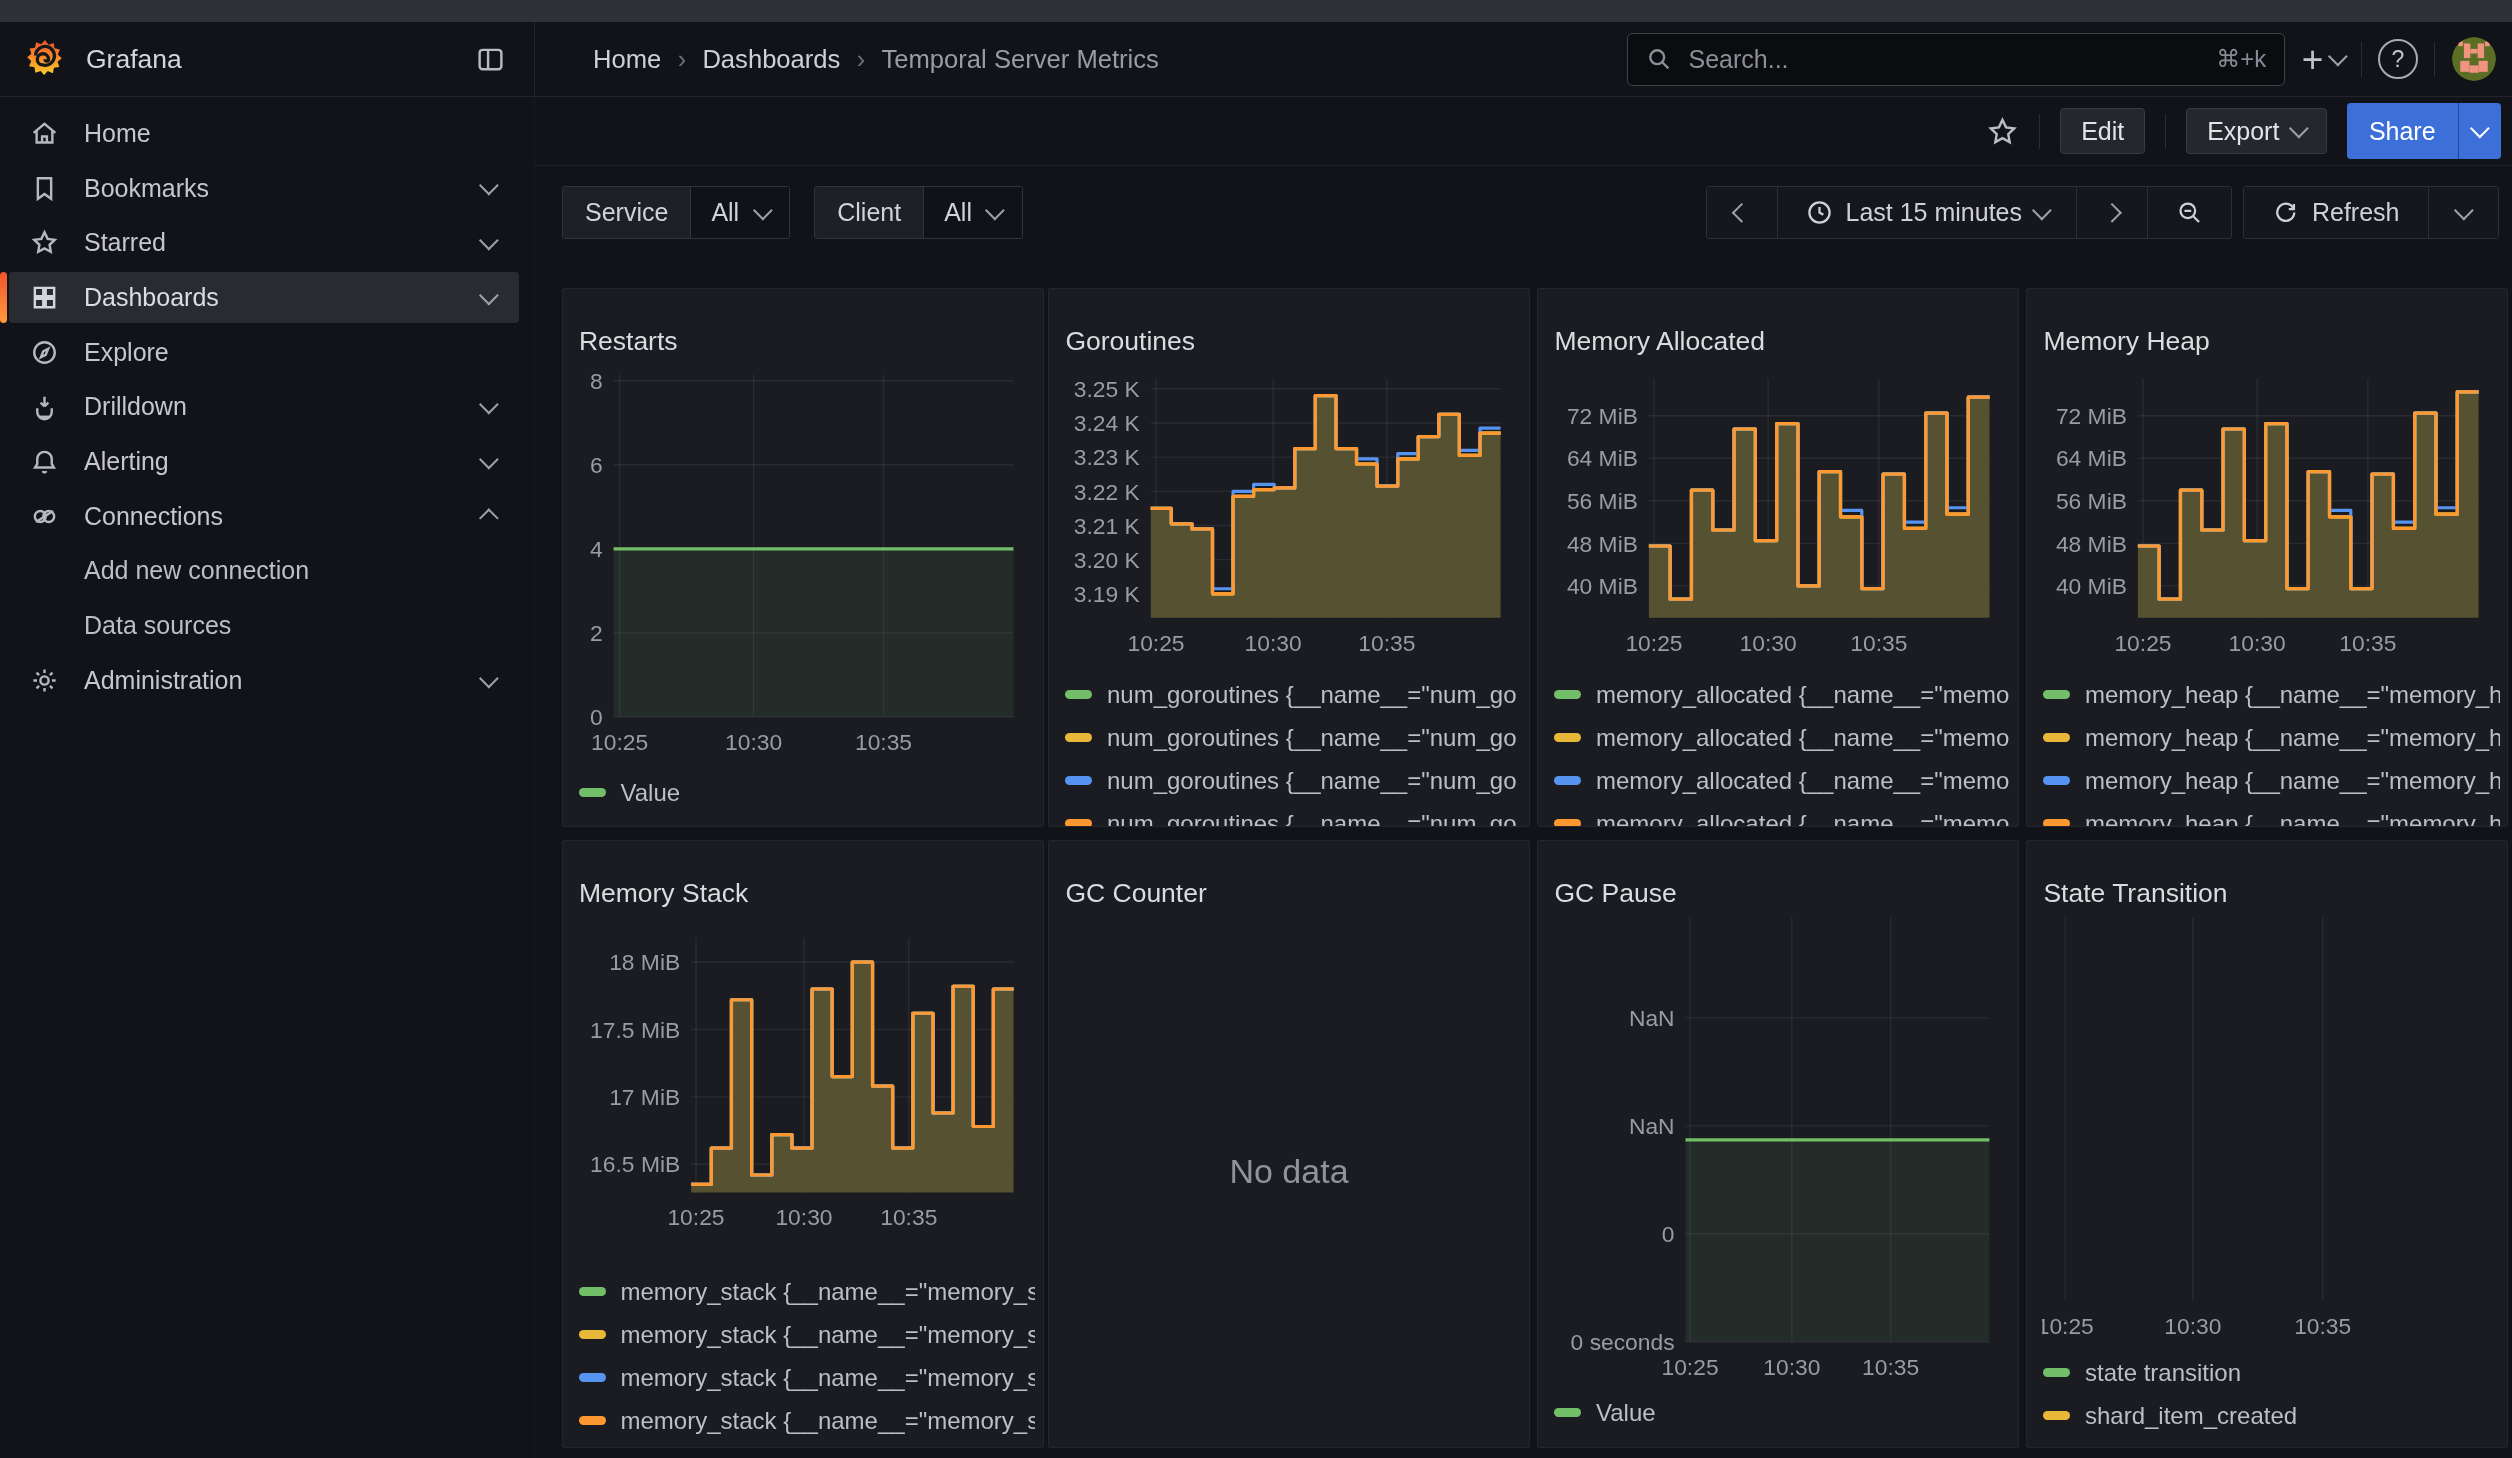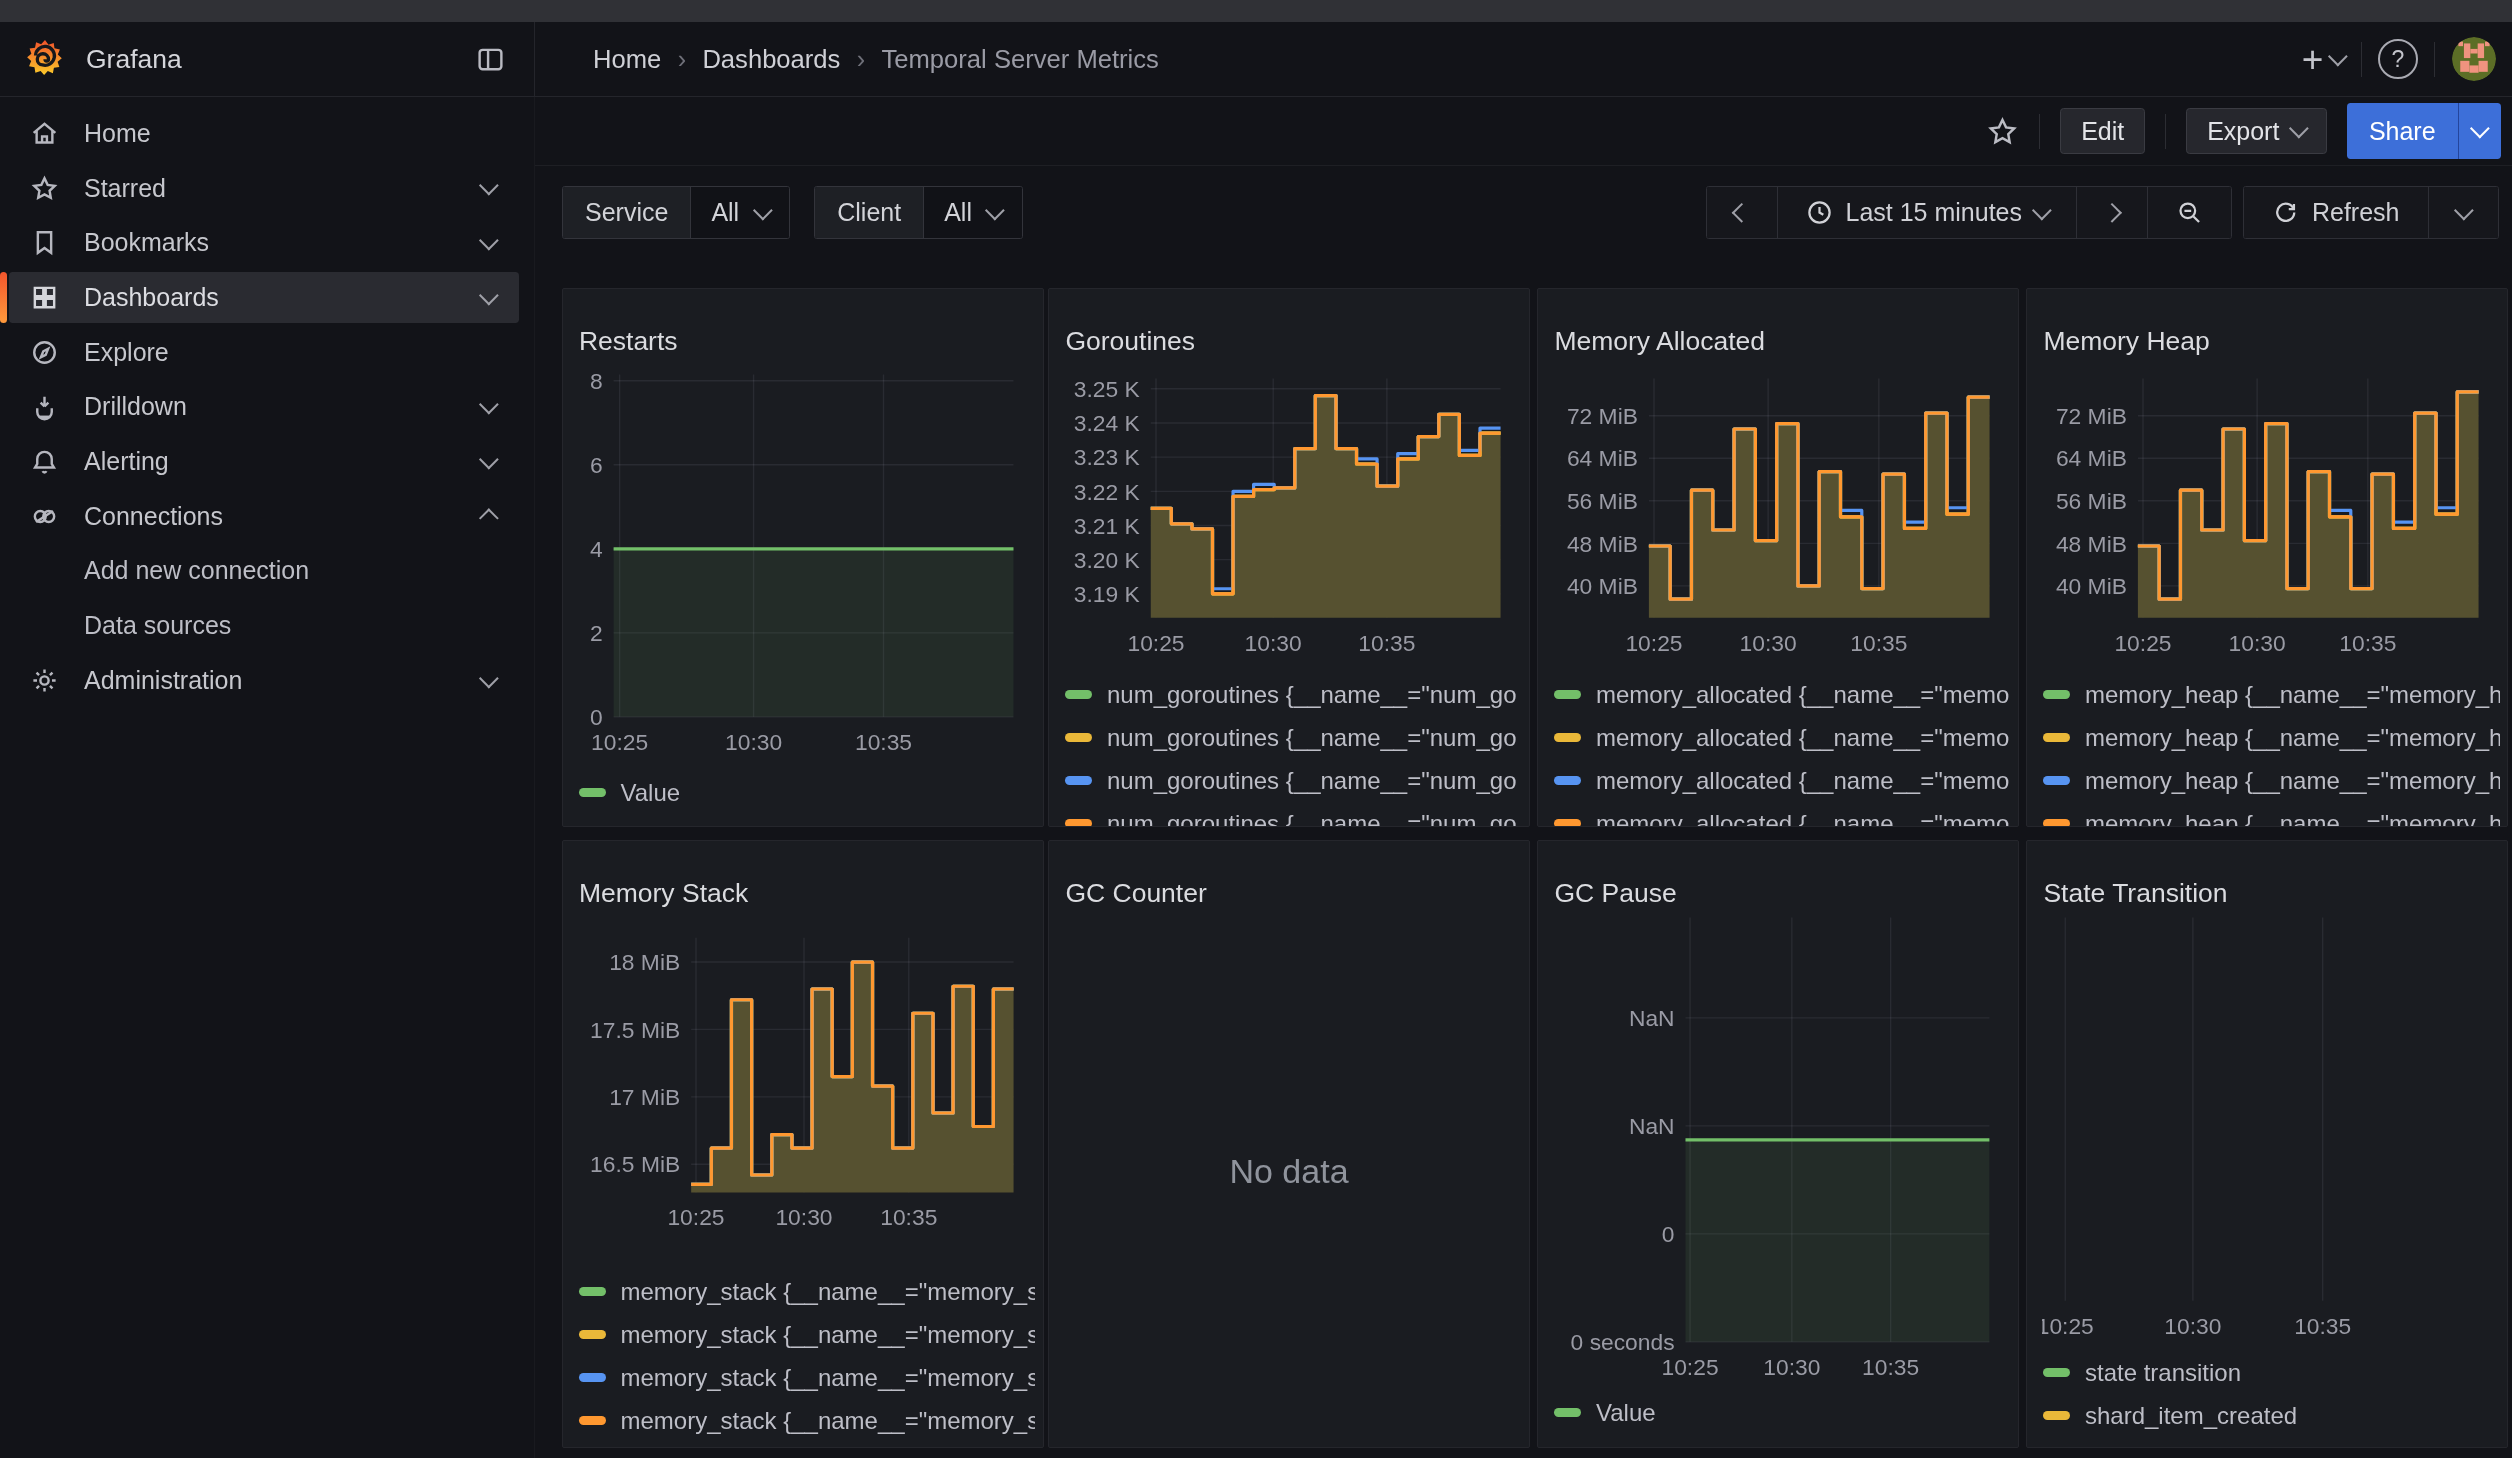--- a/index.html
+++ b/index.html
@@ -136,20 +136,30 @@
 
   <div class="breadcrumb">
     <span class="crumb">Home</span>
     <span class="crumb-sep">›</span>
     <span class="crumb">Dashboards</span>
     <span class="crumb-sep">›</span>
     <span class="crumb current">Temporal Server Metrics</span>
   </div>
 
   <div class="nav-right">
+    <div class="searchbox">
+      <span>
+        <svg width="25.6" height="25.6" viewBox="0 0 24 24" fill="none" stroke="#8e8f96" stroke-width="2.2">
+          <circle cx="10.5" cy="10.5" r="6.5"></circle>
+            <line x1="15.5" y1="15.5" x2="21" y2="21"></line>
+        </svg>
+      </span>
+      <input type="text" placeholder="Search..." style="">
+      <span class="kbd">⌘+k</span>
+    </div>
     <div class="nav-iconbtn">
       <span class="plus-glyph">+</span>
       <span class="chev down"></span>
     </div>
     <div class="vdiv"></div>
     <div class="help-circle">
       <span>?</span>
     </div>
     <div class="vdiv"></div>
     <div class="avatar">
@@ -197,33 +207,33 @@
     <span class="ic">
       <svg width="29" height="29" viewBox="0 0 24 24" fill="none" stroke="#b6b7bf" stroke-width="2">
         <path d="M3 11.5L12 4l9 7.5M5.5 10v9.5h13V10M10 19.5v-5h4v5"></path>
       </svg>
       </span>
     <span>Home</span>
   </div>
   <div class="side-item">
     <span class="ic">
       <svg width="29" height="29" viewBox="0 0 24 24" fill="none" stroke="#b6b7bf" stroke-width="2">
+        <path d="M6.5 3.5h11V20.5l-5.5-4-5.5 4z"></path>
+      </svg>
+      </span>
+    <span>Bookmarks</span>
+    <span class="chev down"></span>
+  </div>
+  <div class="side-item">
+    <span class="ic">
+      <svg width="29" height="29" viewBox="0 0 24 24" fill="none" stroke="#b6b7bf" stroke-width="2">
         <path d="M12 3.6l2.6 5.4 5.9.8-4.3 4.1 1 5.8-5.2-2.8-5.2 2.8 1-5.8-4.3-4.1 5.9-.8z"></path>
       </svg>
       </span>
     <span>Starred</span>
-    <span class="chev down"></span>
-  </div>
-  <div class="side-item">
-    <span class="ic">
-      <svg width="29" height="29" viewBox="0 0 24 24" fill="none" stroke="#b6b7bf" stroke-width="2">
-        <path d="M6.5 3.5h11V20.5l-5.5-4-5.5 4z"></path>
-      </svg>
-      </span>
-    <span>Bookmarks</span>
     <span class="chev down"></span>
   </div>
   <div class="side-item active">
     <span class="ic">
       <svg width="29" height="29" viewBox="0 0 24 24" fill="none" stroke="#d5d6db" stroke-width="2">
         <path d="M4 4h7v7H4zM13 4h7v7h-7zM4 13h7v7H4zM13 13h7v7h-7z"></path>
       </svg>
       </span>
     <span>Dashboards</span>
     <span class="chev down"></span>

